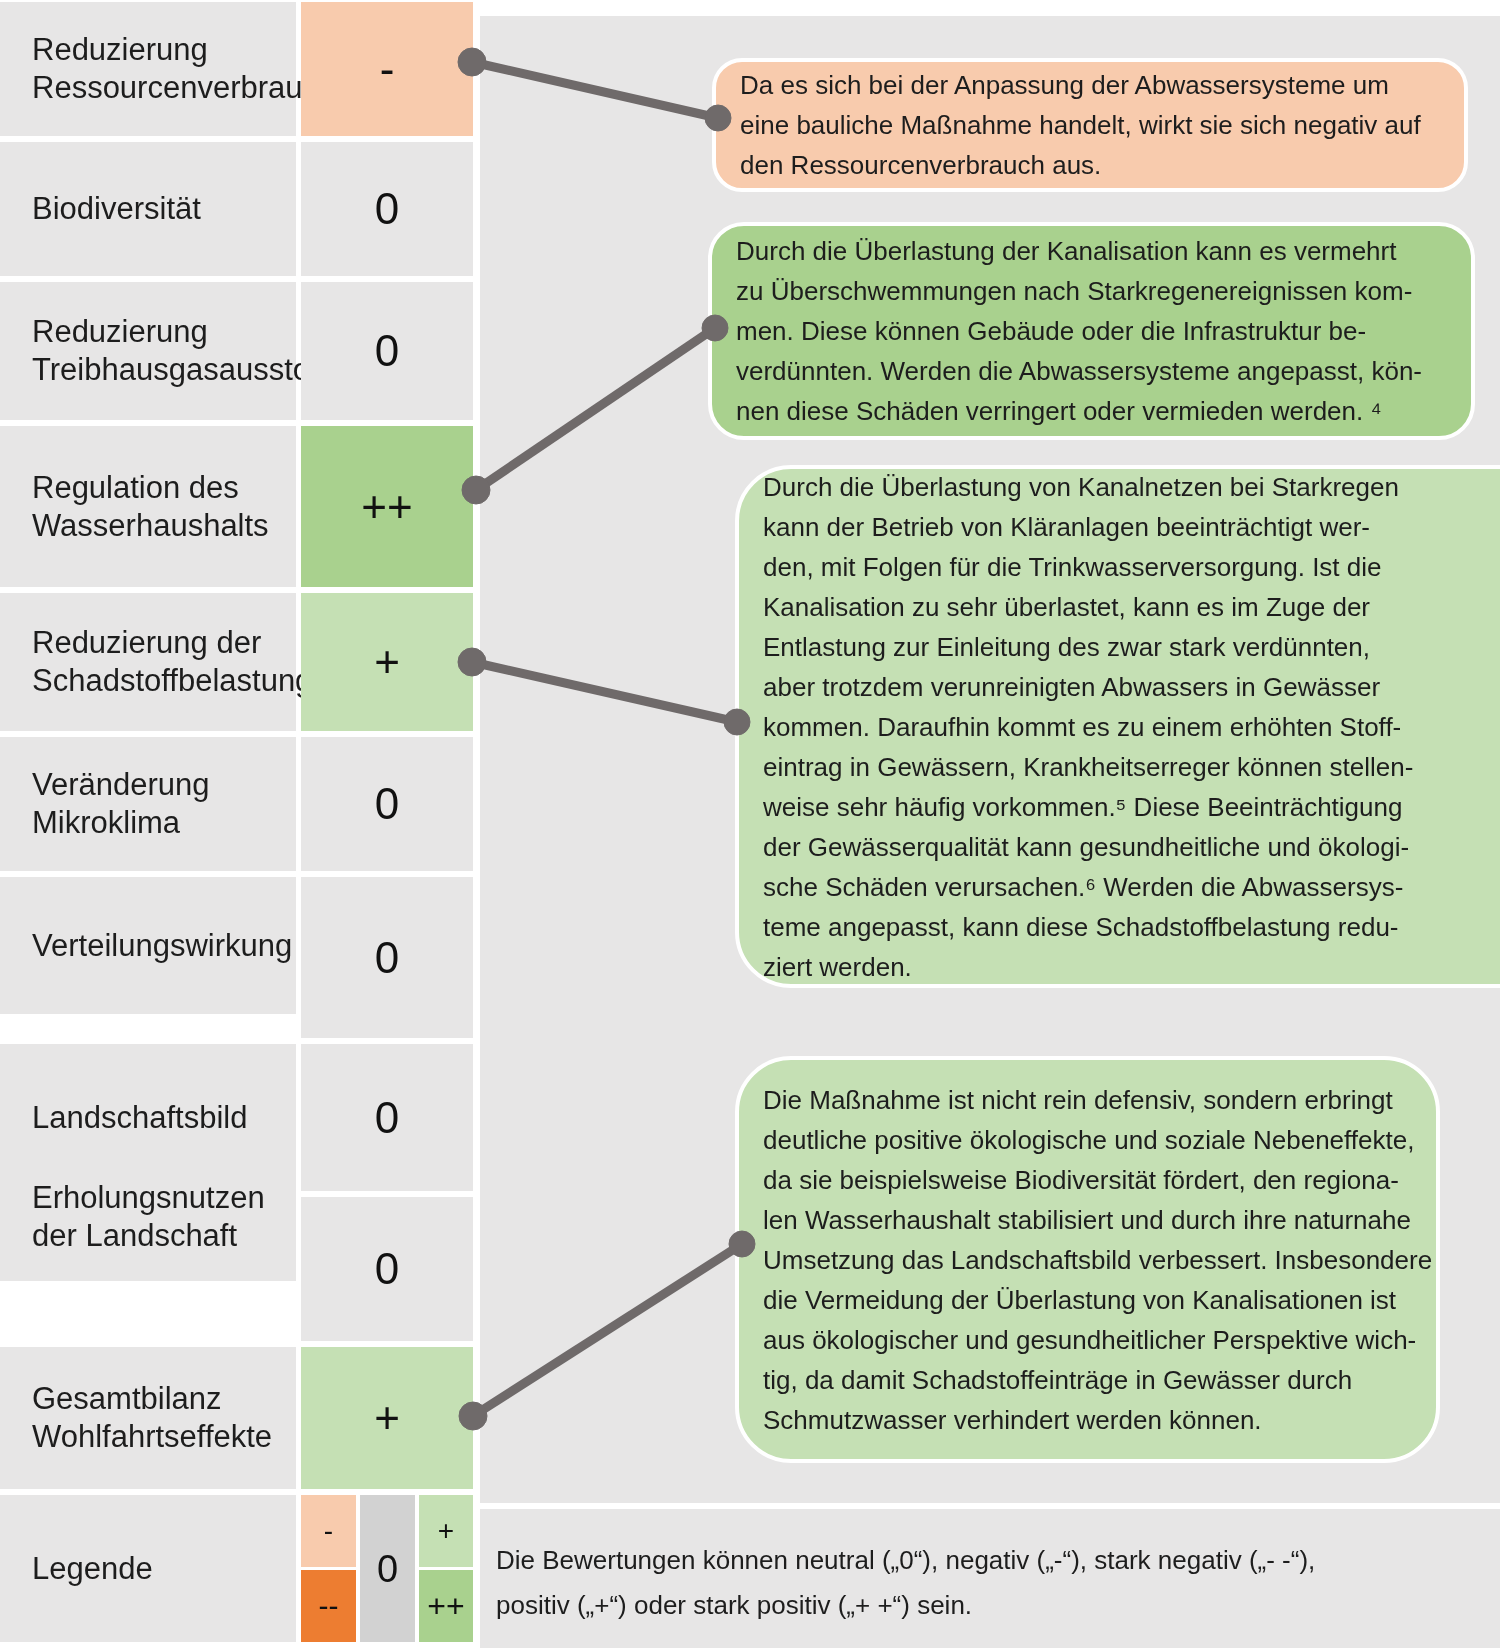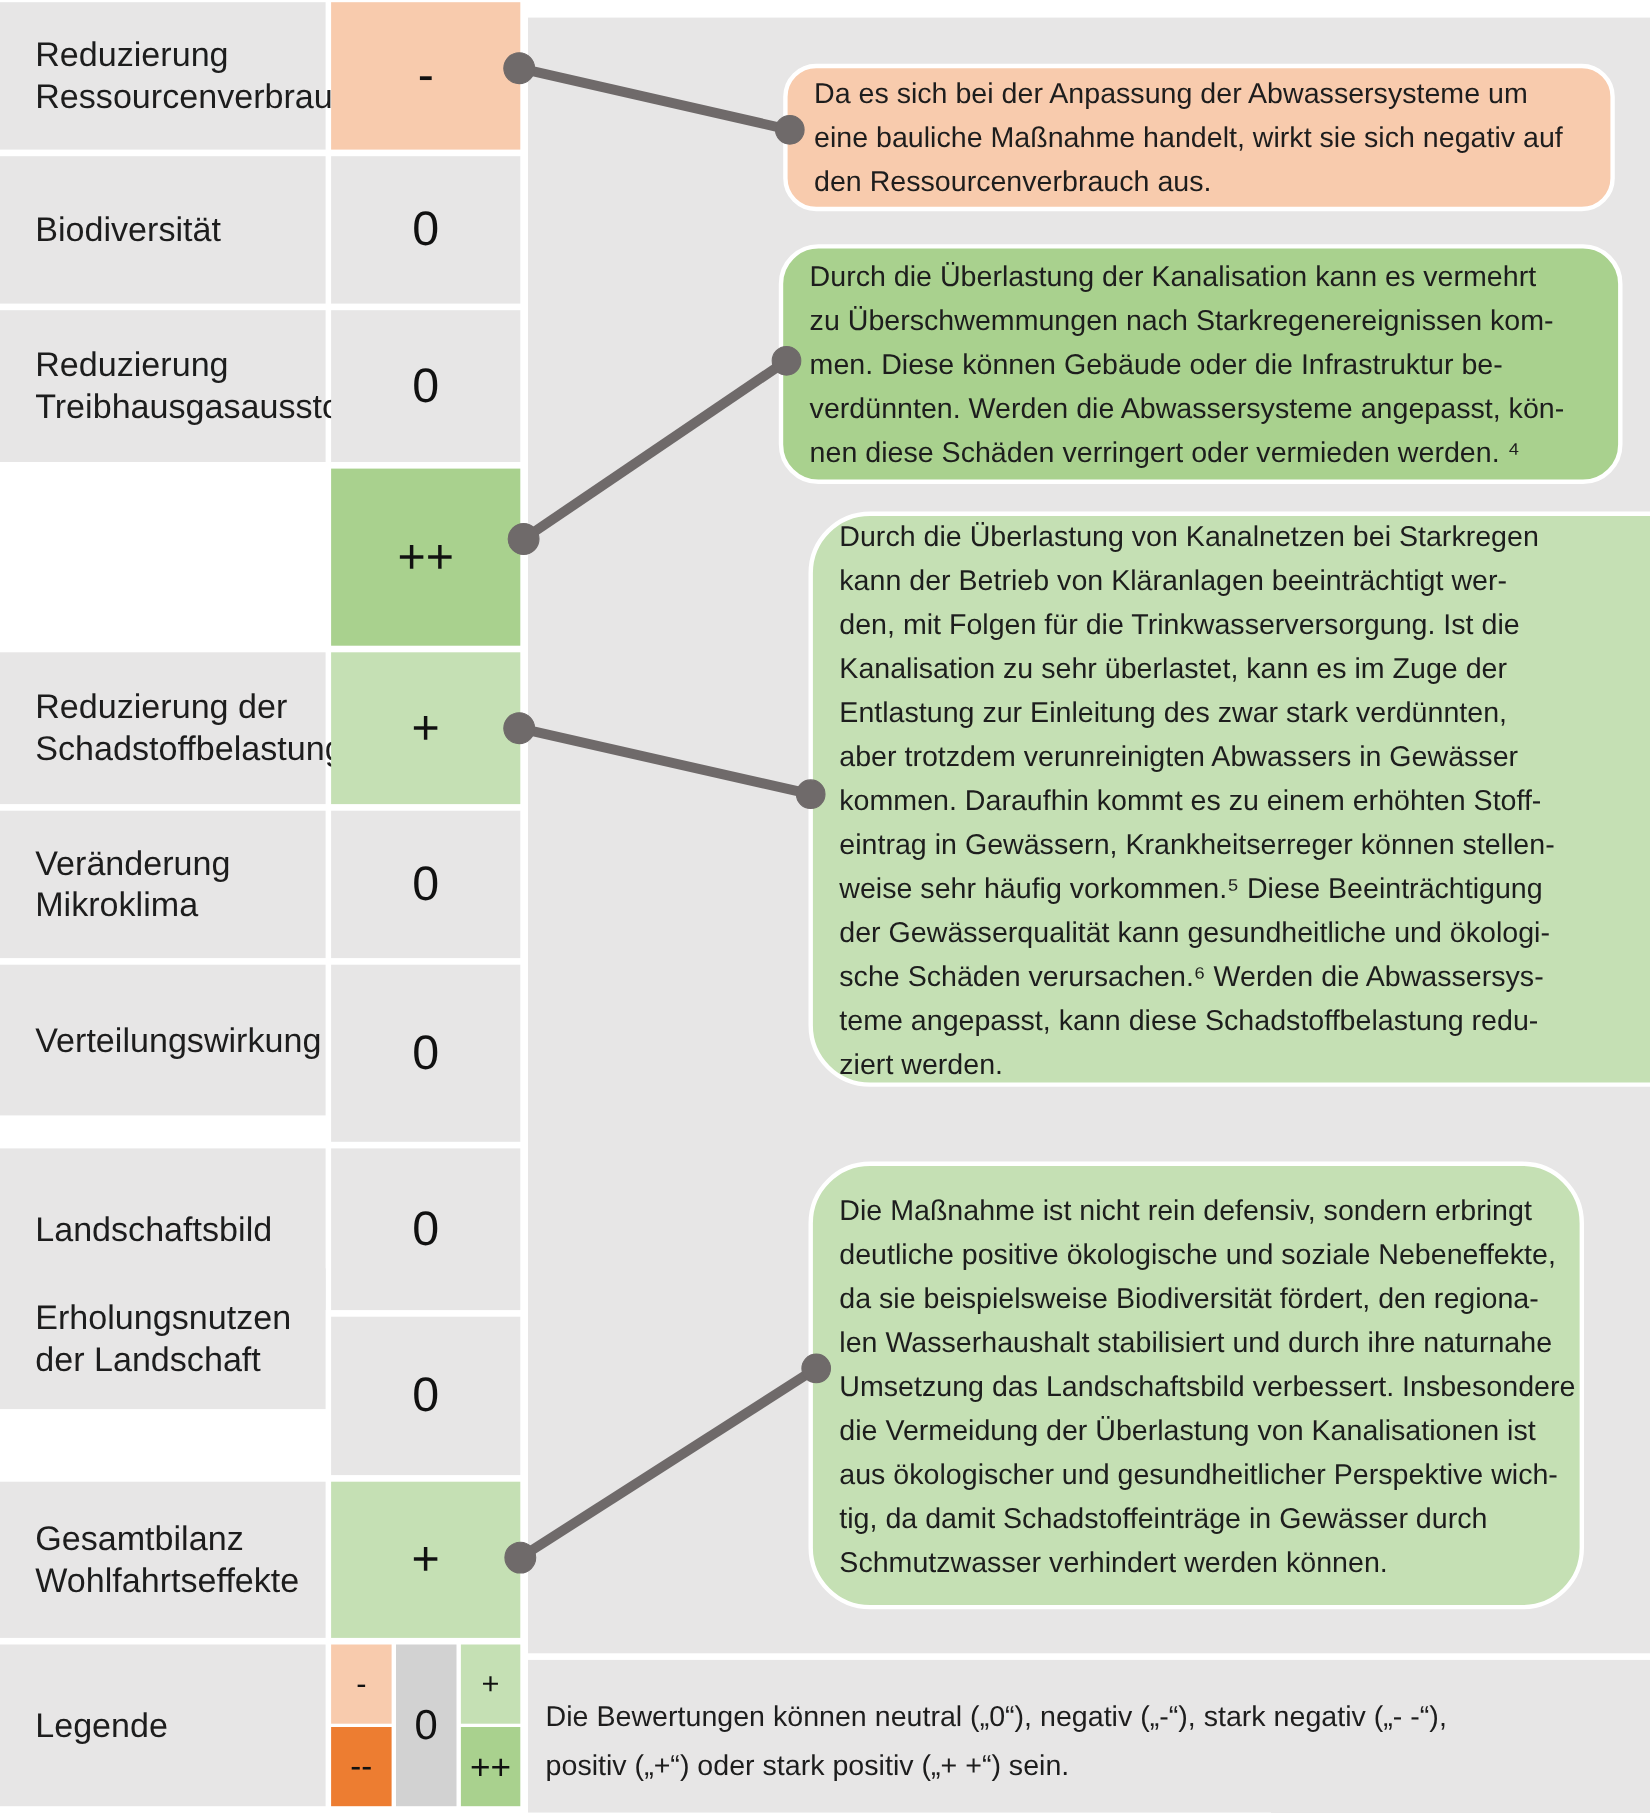--- a/index.html
+++ b/index.html
@@ -52,20 +52,24 @@
     </div>
 
   <div class="cell label-cell" style="top:282px;height:138px;">
       <div class="txt">Reduzierung
 Treibhausgasausstoß</div>
     </div>
   <div class="cell rating-cell tone-neutral" style="top:282px;height:138px;">
       <div class="txt">0</div>
     </div>
 
+  <div class="cell label-cell" style="top:426px;height:161px;">
+      <div class="txt">Regulation des
+Wasserhaushalts</div>
+    </div>
   <div class="cell rating-cell tone-strong-positive" style="top:426px;height:161px;">
       <div class="txt">++</div>
     </div>
 
   <div class="cell label-cell" style="top:593px;height:138px;">
       <div class="txt">Reduzierung der
 Schadstoffbelastung</div>
     </div>
   <div class="cell rating-cell tone-positive" style="top:593px;height:138px;">
       <div class="txt">+</div>

